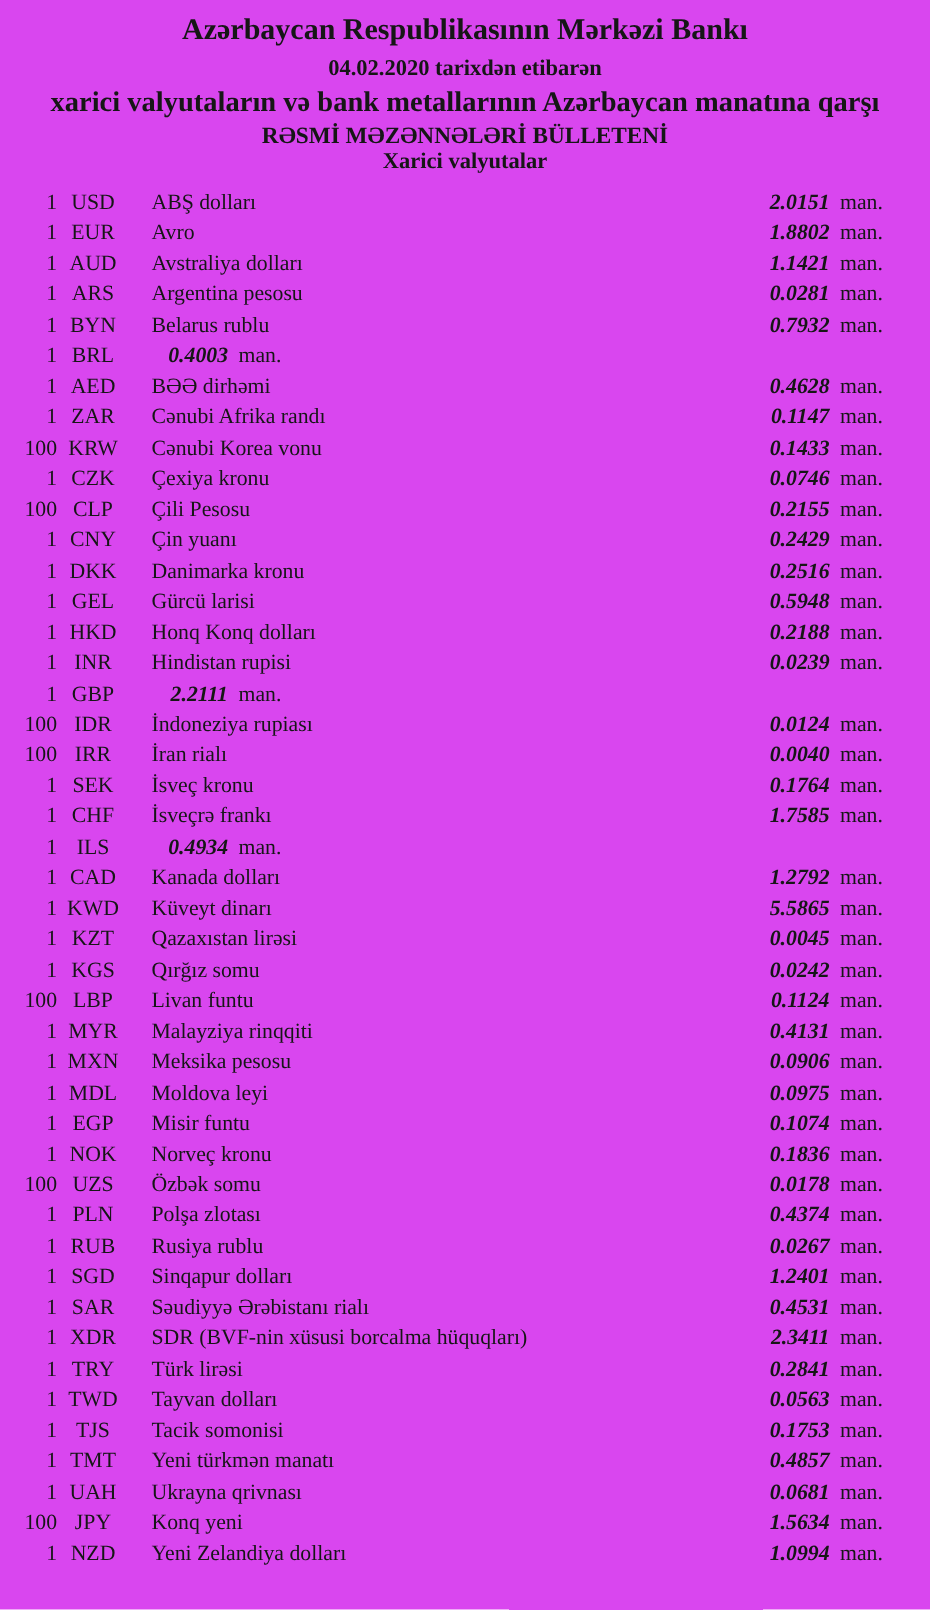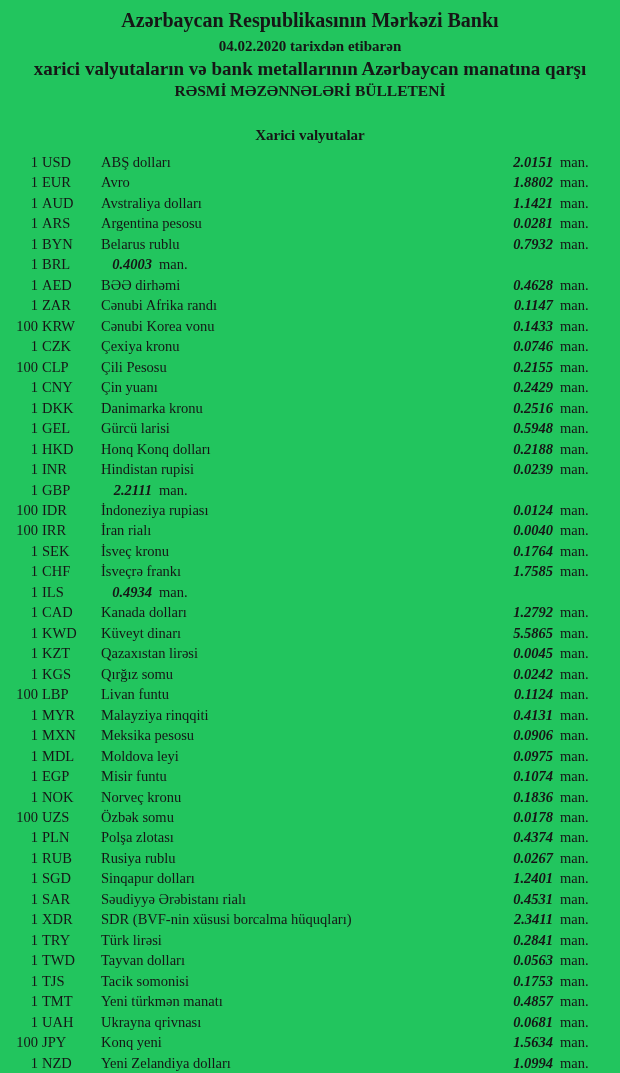--- a/index.html
+++ b/index.html
@@ -4,21 +4,21 @@
 <style>
   html, body {
     margin: 0;
     padding: 0;
     background: #ffffff;
   }
   .page {
     position: relative;
     width: 620px;
     height: 1073px;
-    background: #22c55e;
+    background: #d946ef;
     font-family: "Liberation Serif", "DejaVu Serif", serif;
     color: #161616;
     overflow: hidden;
     box-sizing: border-box;
   }
   .doc-header {
     text-align: center;
     padding-top: 8px;
   }
   .doc-title {
@@ -41,21 +41,20 @@
   .doc-bulletin {
     font-size: 15.5px;
     font-weight: bold;
     line-height: 18px;
     margin-top: 5px;
   }
   .section-title {
     font-size: 15px;
     font-weight: bold;
     line-height: 17px;
-    margin-top: 27px;
     text-align: center;
   }
   .rates-table {
     margin-top: 8px;
     padding-right: 22px;
   }
   .rate-row {
     display: flex;
     align-items: baseline;
     height: 20.47px;
@@ -64,21 +63,21 @@
     white-space: nowrap;
   }
   .cell-qty {
     width: 38px;
     text-align: right;
     flex: 0 0 auto;
   }
   .cell-code {
     width: 40px;
     margin-left: 4px;
-    text-align: left;
+    text-align: center;
     flex: 0 0 auto;
   }
   .cell-name {
     flex: 1 1 auto;
     margin-left: 19px;
     overflow: hidden;
   }
   .cell-rate {
     width: 70px;
     text-align: right;

